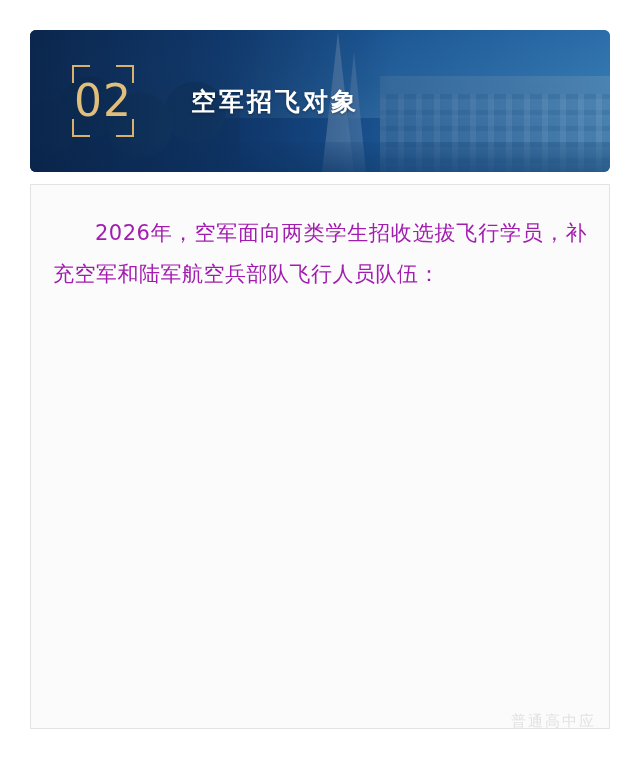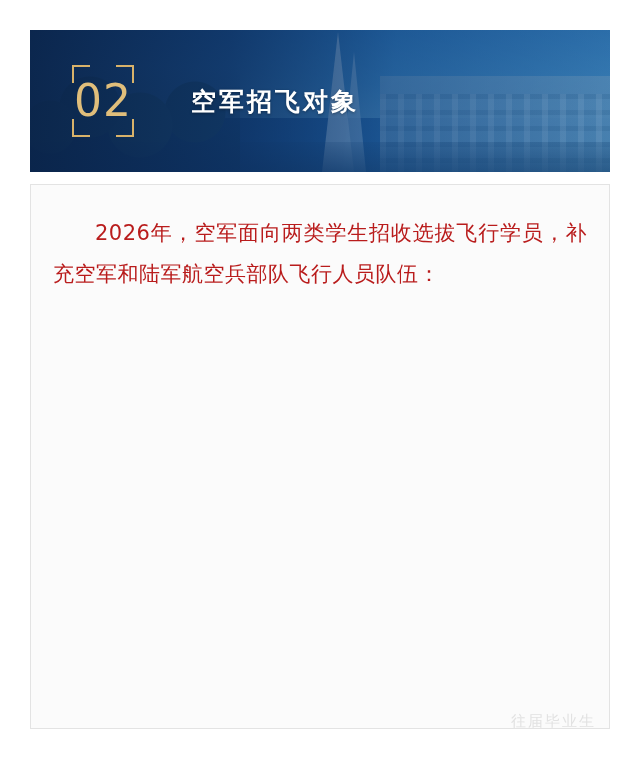--- a/index.html
+++ b/index.html
@@ -24,21 +24,21 @@
   }
 
   
   .banner {
     position: absolute;
     left: 30px;
     top: 30px;
     width: 580px;
     height: 142px;
     overflow: hidden;
-    border-radius: 0;
+    border-radius: 6px;
     background: linear-gradient(100deg, #0d2f63 0%, #12427f 30%, #1a5799 55%, #2b6ba8 75%, #3a7fb5 100%);
   }
   
   .banner .photo {
     position: absolute;
     inset: 0;
     opacity: 0.55;
   }
   .banner .sky {
     position: absolute;
@@ -159,21 +159,21 @@
     border: 1px solid #e3e3e3;
     box-sizing: border-box;
     padding: 28px 22px 20px 22px;
     overflow: hidden;
   }
 
   .para {
     font-family: "DejaVu Sans", sans-serif;
     font-size: 21px;
     line-height: 1.95;
-    color: #b91c1c;
+    color: #a21caf;
     text-align: justify;
     text-justify: inter-ideograph;
     letter-spacing: 0.5px;
     margin: 0 0 4px 0;
     text-indent: 2em;
   }
   .para.p-indent-num {
     text-indent: 2em;
   }
 
@@ -213,15 +213,15 @@
         <div class="num">02</div>
       </div>
       <div class="banner-title">空军招飞对象</div>
     </div>
   </div>
 
   <div class="card">
     <p class="para">2026年，空军面向两类学生招收选拔飞行学员，补充空军和陆军航空兵部队飞行人员队伍：</p>
   </div>
 
-  <div class="watermark">往届毕业生</div>
+  <div class="watermark">普通高中应</div>
 
 </div>
 
 </body></html>

